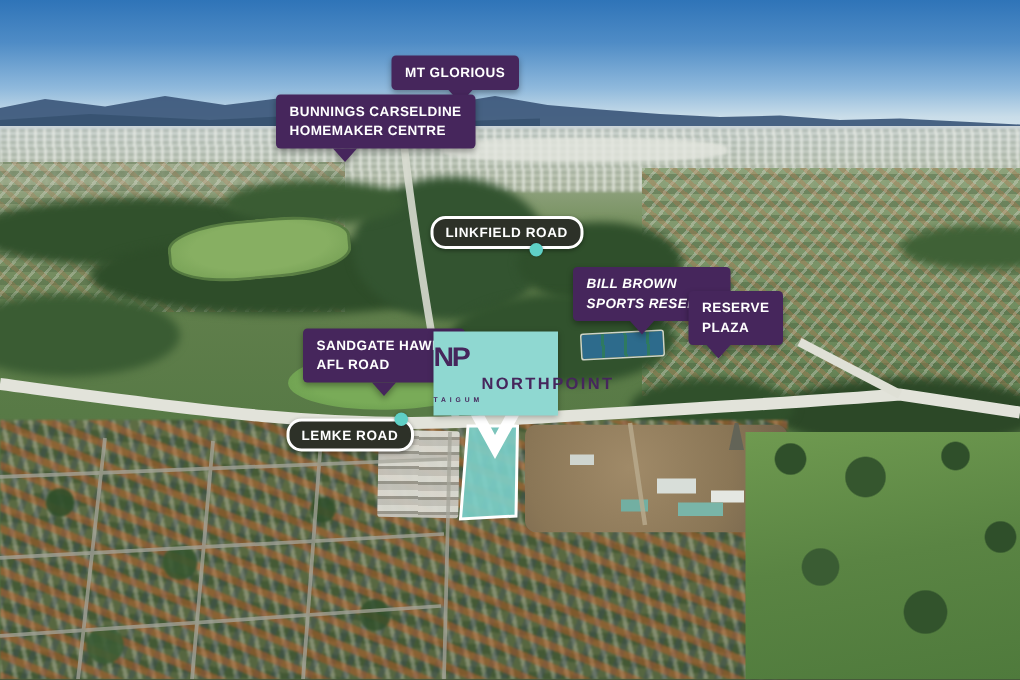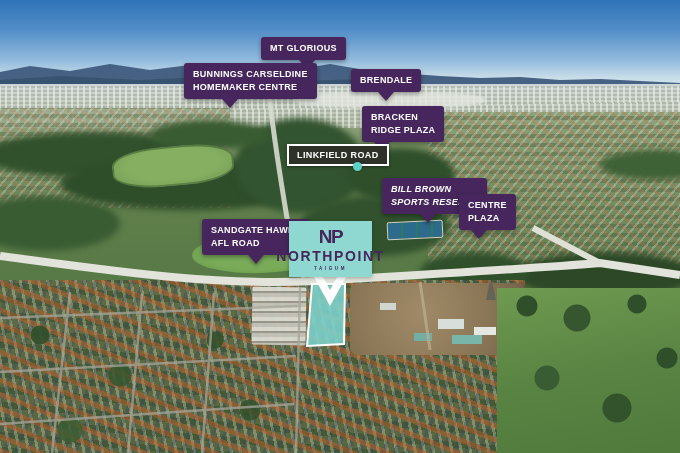--- a/index.html
+++ b/index.html
@@ -90,33 +90,33 @@
   .pin-box{background:var(--label-purple,#46265c);color:#fff;font-weight:bold;font-size:9px;
     line-height:1.45;padding:5px 9px;border-radius:3px;white-space:nowrap;
     letter-spacing:.3px;}
   .pin-box span{display:block;}
   .pin-tail{position:absolute;top:100%;left:50%;margin-left:-8px;width:0;height:0;
     border:8px solid transparent;border-bottom:0;border-top:9px solid var(--label-purple,#46265c);}
   .pin.tail-left .pin-tail{left:12px;margin-left:0;}
   .pin.tail-midleft .pin-tail{left:38px;margin-left:0;}
 
   .roadlabel{position:absolute;z-index:31;background:var(--road-label-bg,rgba(45,49,40,.92));
-    border:2px solid #fff;border-radius:0;color:#fff;font-weight:bold;font-size:9px;
+    border:2px solid #fff;border-radius:10px;color:#fff;font-weight:bold;font-size:9px;
     padding:4px 8px;letter-spacing:.4px;white-space:nowrap;
     box-shadow:0 1px 3px rgba(0,0,0,.4);}
   .dot{position:absolute;width:9px;height:9px;border-radius:50%;
     background:var(--marker-teal,#5fd0c6);box-shadow:0 0 2px rgba(0,0,0,.3);}
 
   .logo-card{position:absolute;left:289px;top:221px;width:83px;height:56px;z-index:32;
-    background:var(--logo-teal,#8fd8d1);display:flex;flex-direction:column;align-items:center;
+    background:var(--logo-teal,#8fd8d1);display:flex;flex-direction:column;align-items:flex-start;
     justify-content:center;box-shadow:0 1px 4px rgba(0,0,0,.3);}
   .np-mono{font-weight:900;font-size:19px;line-height:1;letter-spacing:-1.5px;
     color:var(--label-purple,#46265c);transform:scaleY(.95);}
-  .np-word{font-weight:bold;font-size:14px;letter-spacing:1.6px;color:var(--label-purple,#46265c);
-    margin-top:2px;}
+  .np-word{font-weight:bold;font-size:11px;letter-spacing:1.6px;color:var(--label-purple,#46265c);
+    margin-top:2px;margin-left:32px;}
   .np-sub{font-weight:bold;font-size:4.5px;letter-spacing:2.6px;color:var(--label-purple,#46265c);
     margin-top:2px;}
 </style>
 </head>
 <body>
 
 <div class="stage">
 
   <div class="sky"></div>
   <svg class="mountains" width="680" height="40" viewBox="0 0 680 40">
@@ -186,58 +186,49 @@
   </div>
 
   <div class="pin tail-midleft" style="left:184px;top:63px;">
     <div class="pin-box">
       <span>BUNNINGS CARSELDINE</span>
       <span>HOMEMAKER CENTRE</span>
     </div>
     <div class="pin-tail"></div>
   </div>
 
-  <div class="pin" style="left:351px;top:69px;">
-    <div class="pin-box">
-      <span>BRENDALE</span>
-    </div>
-    <div class="pin-tail"></div>
-  </div>
-
-  <div class="pin tail-left" style="left:362px;top:106px;">
-    <div class="pin-box">
-      <span>BRACKEN</span>
-      <span>RIDGE PLAZA</span>
-    </div>
-    <div class="pin-tail"></div>
-  </div>
+
 
   <div class="pin tail-midleft" style="left:382px;top:178px;font-style:italic;">
     <div class="pin-box">
       <span>BILL BROWN</span>
       <span>SPORTS RESERVE</span>
     </div>
     <div class="pin-tail"></div>
   </div>
 
   <div class="pin tail-left" style="left:459px;top:194px;">
     <div class="pin-box">
-      <span>CENTRE</span>
+      <span>RESERVE</span>
       <span>PLAZA</span>
     </div>
     <div class="pin-tail"></div>
   </div>
 
   <div class="pin" style="left:202px;top:219px;">
     <div class="pin-box">
       <span>SANDGATE HAWKS</span>
       <span>AFL ROAD</span>
     </div>
     <div class="pin-tail"></div>
   </div>
 
   <div class="roadlabel" style="left:287px;top:144px;">
     <span>LINKFIELD ROAD</span>
     <span class="dot" style="left:66%;bottom:-7px;"></span>
   </div>
 
+  <div class="roadlabel" style="left:191px;top:279px;">
+    <span>LEMKE ROAD</span>
+    <span class="dot" style="right:2px;top:-6px;"></span>
+  </div>
 
 </div>
 
 </body></html>

